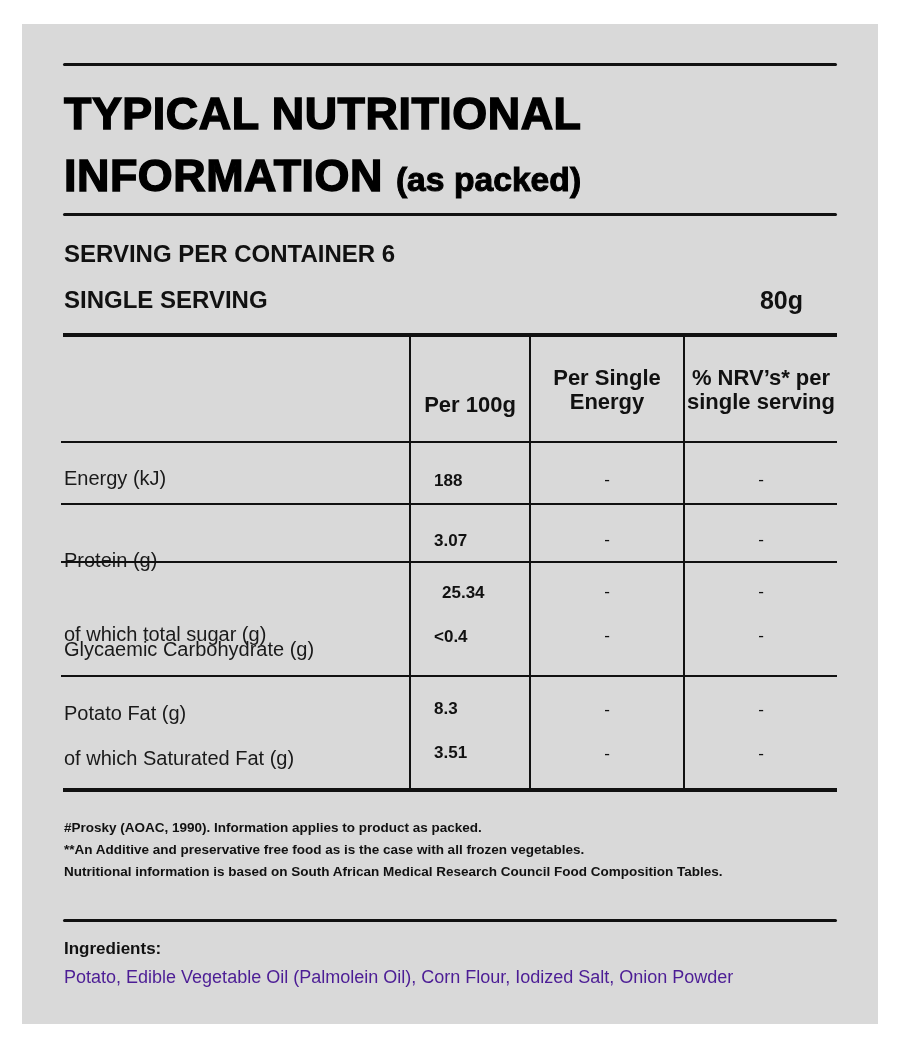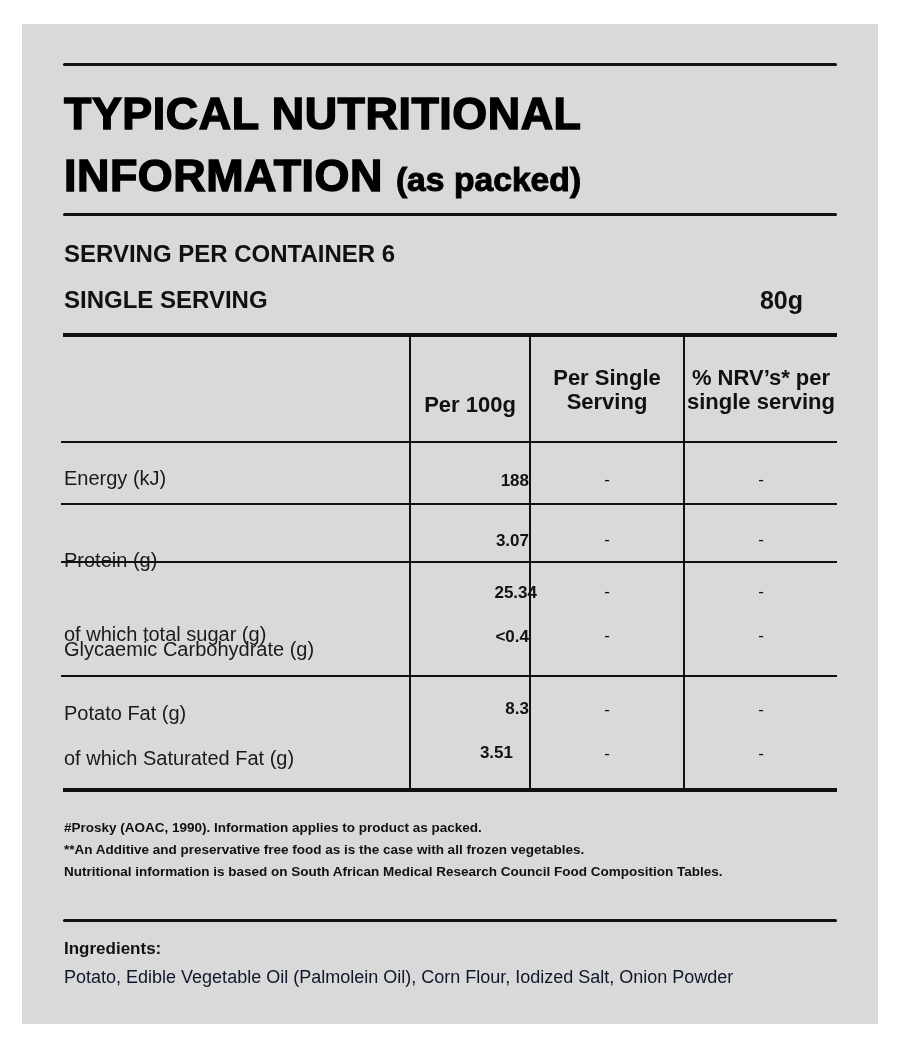--- a/index.html
+++ b/index.html
@@ -9,25 +9,25 @@
   .rule-thick { position: absolute; left: 0; width: 774px; height: 3px; background: #111; border-radius: 2px; }
   .title { position: absolute; left: 1px; font-family: "Liberation Sans", sans-serif; font-weight: bold; font-size: 44px; letter-spacing: 0.5px; line-height: 1; color: #000; -webkit-text-stroke: 1.4px #000; transform: scaleX(1.02); transform-origin: left; }
   .title-sub { font-size: 33px; -webkit-text-stroke: 1px #000; letter-spacing: 0; }
   .serv { position: absolute; left: 1px; font-weight: bold; font-size: 24px; line-height: 1; }
   .serv-val { position: absolute; right: 34px; font-weight: bold; font-size: 25px; line-height: 1; }
   .vline { position: absolute; width: 2px; background: #111; }
   .hline { position: absolute; left: -2px; width: 776px; height: 2px; background: #111; }
   .hline-thick { position: absolute; left: 0; width: 774px; height: 4px; background: #111; }
   .th { position: absolute; font-weight: bold; font-size: 22px; text-align: center; line-height: 24px; }
   .label { position: absolute; left: 1px; font-size: 20px; line-height: 1; color: #1a1a1a; }
-  .val { position: absolute; font-weight: bold; font-size: 17px; text-align: right; line-height: 1; }
+  .val { position: absolute; font-weight: bold; font-size: 17px; text-align: left; line-height: 1; padding-left: 23px; }
   .dash { position: absolute; font-size: 17px; text-align: center; line-height: 1; }
   .notes { position: absolute; left: 1px; top: 793px; font-weight: bold; font-size: 13.5px; line-height: 22px; color: #111; }
   .ing-title { position: absolute; left: 1px; top: 916px; font-weight: bold; font-size: 17px; line-height: 1; }
-  .ing-text { position: absolute; left: 1px; top: 944px; font-size: 18px; line-height: 1; color: #0f172a; }
+  .ing-text { position: absolute; left: 1px; top: 944px; font-size: 18px; line-height: 1; color: #4c1d95; }
 </style>
 </head>
 <body>
 
 <div class="panel">
   <div class="inner">
 
     <div class="rule-thick" style="top:39px;"></div>
 
     <div class="title" style="top:68px;">TYPICAL NUTRITIONAL</div>
@@ -45,21 +45,21 @@
     <div class="hline-thick" style="top:309px;"></div>
 
     <div class="vline" style="left:346px; top:312px; height:454px;"></div>
     <div class="vline" style="left:466px; top:312px; height:454px;"></div>
     <div class="vline" style="left:620px; top:312px; height:454px;"></div>
 
     <div>
       <div class="th" style="left:348px; width:118px; top:369px;">Per 100g</div>
       <div class="th" style="left:468px; width:152px; top:342px;">
         <div>Per Single</div>
-        <div>Serving</div>
+        <div>Energy</div>
       </div>
       <div class="th" style="left:622px; width:152px; top:342px;">
         <div>% NRV’s* per</div>
         <div>single serving</div>
       </div>
     </div>
 
     <div class="hline" style="top:417px;"></div>
 
     <div>

